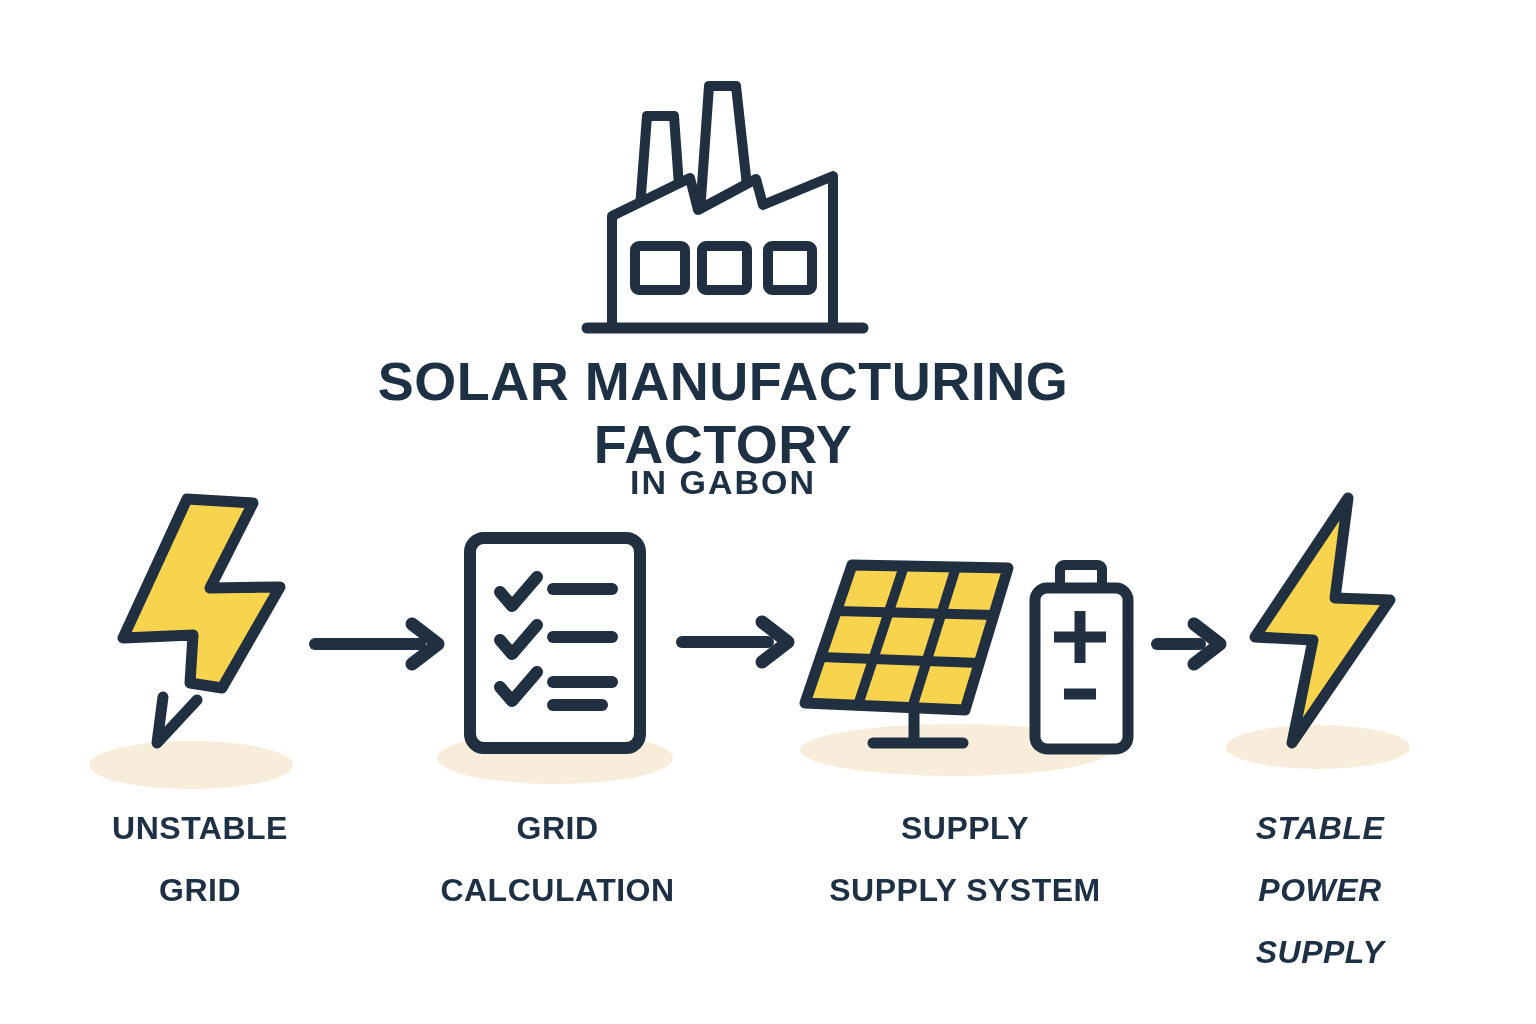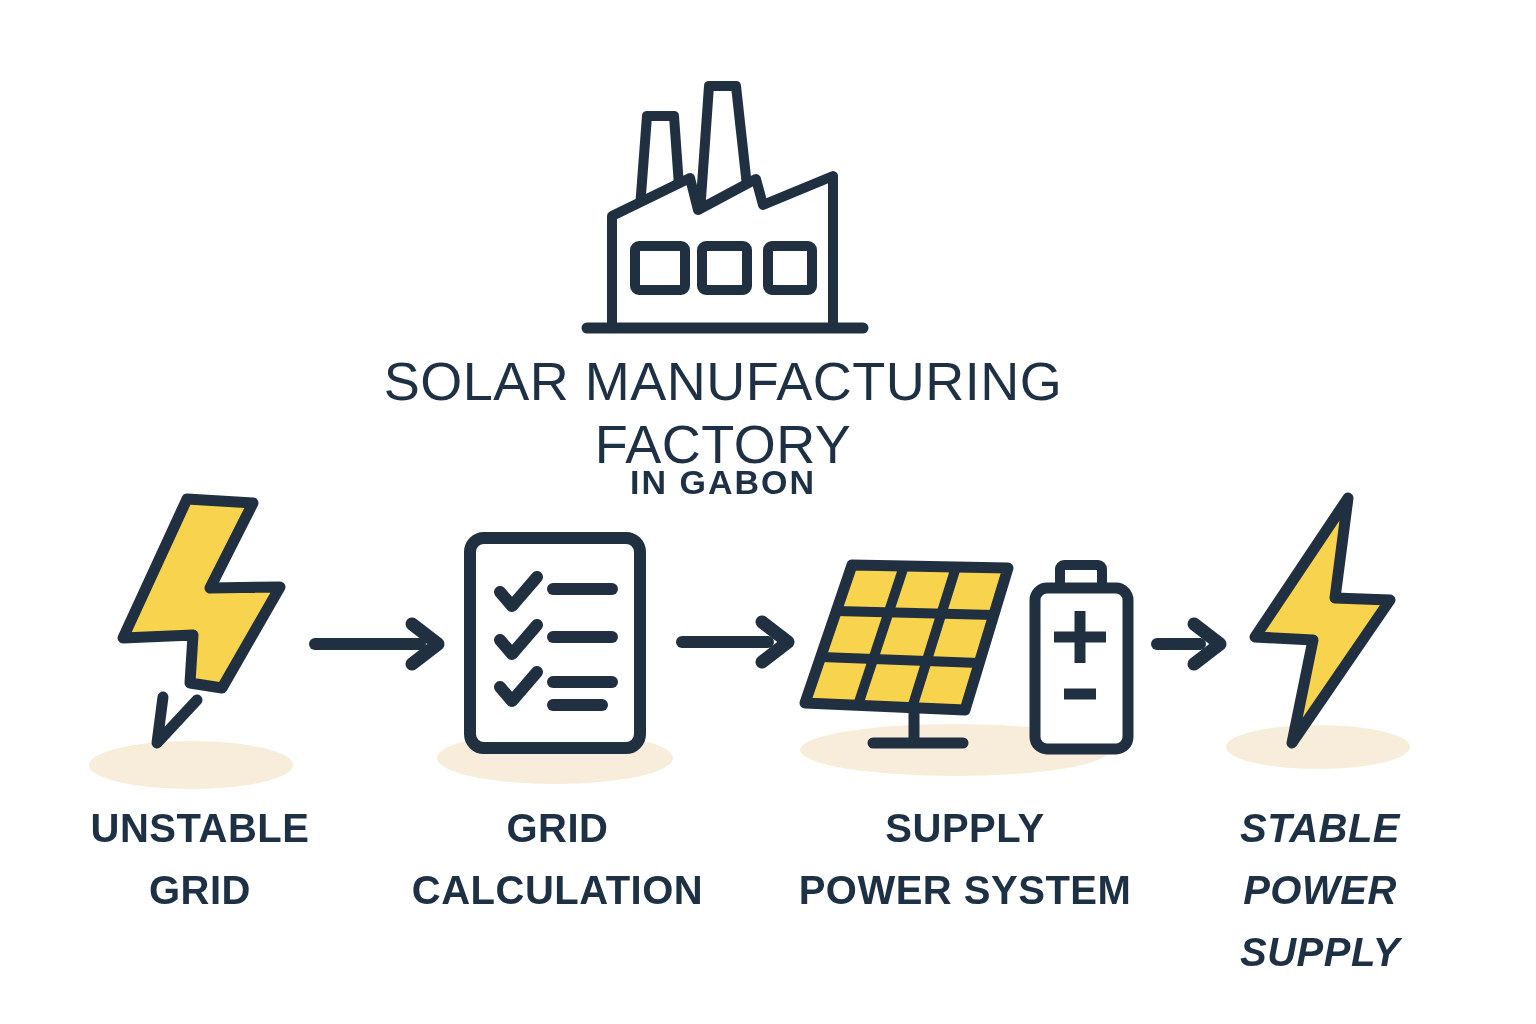--- a/index.html
+++ b/index.html
@@ -18,31 +18,31 @@
   .abs{position:absolute;}
   svg{display:block;overflow:visible;}
   .stroke{stroke:var(--c-navy,#203040);fill:none;}
   .fill-white{fill:#ffffff;}
   .fill-yellow{fill:var(--c-yellow,#f8d44e);}
   .fill-shadow{fill:var(--c-shadow,#f7edda);stroke:none;}
   .rjoin{stroke-linejoin:round;}
   .rcap{stroke-linecap:round;}
   .title-block{
     left:368px;top:350px;width:710px;text-align:center;
-    color:var(--c-text,#1d3044);font-weight:normal;font-size:54px;line-height:63px;
+    color:var(--c-text,#1d3044);font-weight:bold;font-size:54px;line-height:63px;
     letter-spacing:.5px;
   }
   .subtitle{
     left:368px;top:464px;width:710px;text-align:center;
     color:var(--c-text,#1d3044);font-weight:bold;font-size:34px;line-height:36px;
     letter-spacing:2px;
   }
   .step-label{
     top:797px;text-align:center;color:var(--c-text,#1d3044);
-    font-weight:bold;font-size:40px;line-height:62px;letter-spacing:.5px;
+    font-weight:bold;font-size:32px;line-height:62px;letter-spacing:.5px;
   }
   .label-1{left:30px;width:340px;}
   .label-2{left:370px;width:375px;}
   .label-3{left:760px;width:410px;}
   .label-4{left:1185px;width:270px;font-style:italic;}
 </style>
 </head>
 <body>
 
 <div class="canvas">
@@ -120,21 +120,21 @@
   <div class="abs step-label label-1">
     <div>UNSTABLE</div>
     <div>GRID</div>
   </div>
   <div class="abs step-label label-2">
     <div>GRID</div>
     <div>CALCULATION</div>
   </div>
   <div class="abs step-label label-3">
     <div>SUPPLY</div>
-    <div>POWER SYSTEM</div>
+    <div>SUPPLY SYSTEM</div>
   </div>
   <div class="abs step-label label-4">
     <div>STABLE</div>
     <div>POWER</div>
     <div>SUPPLY</div>
   </div>
 
 </div>
 
 </body></html>

